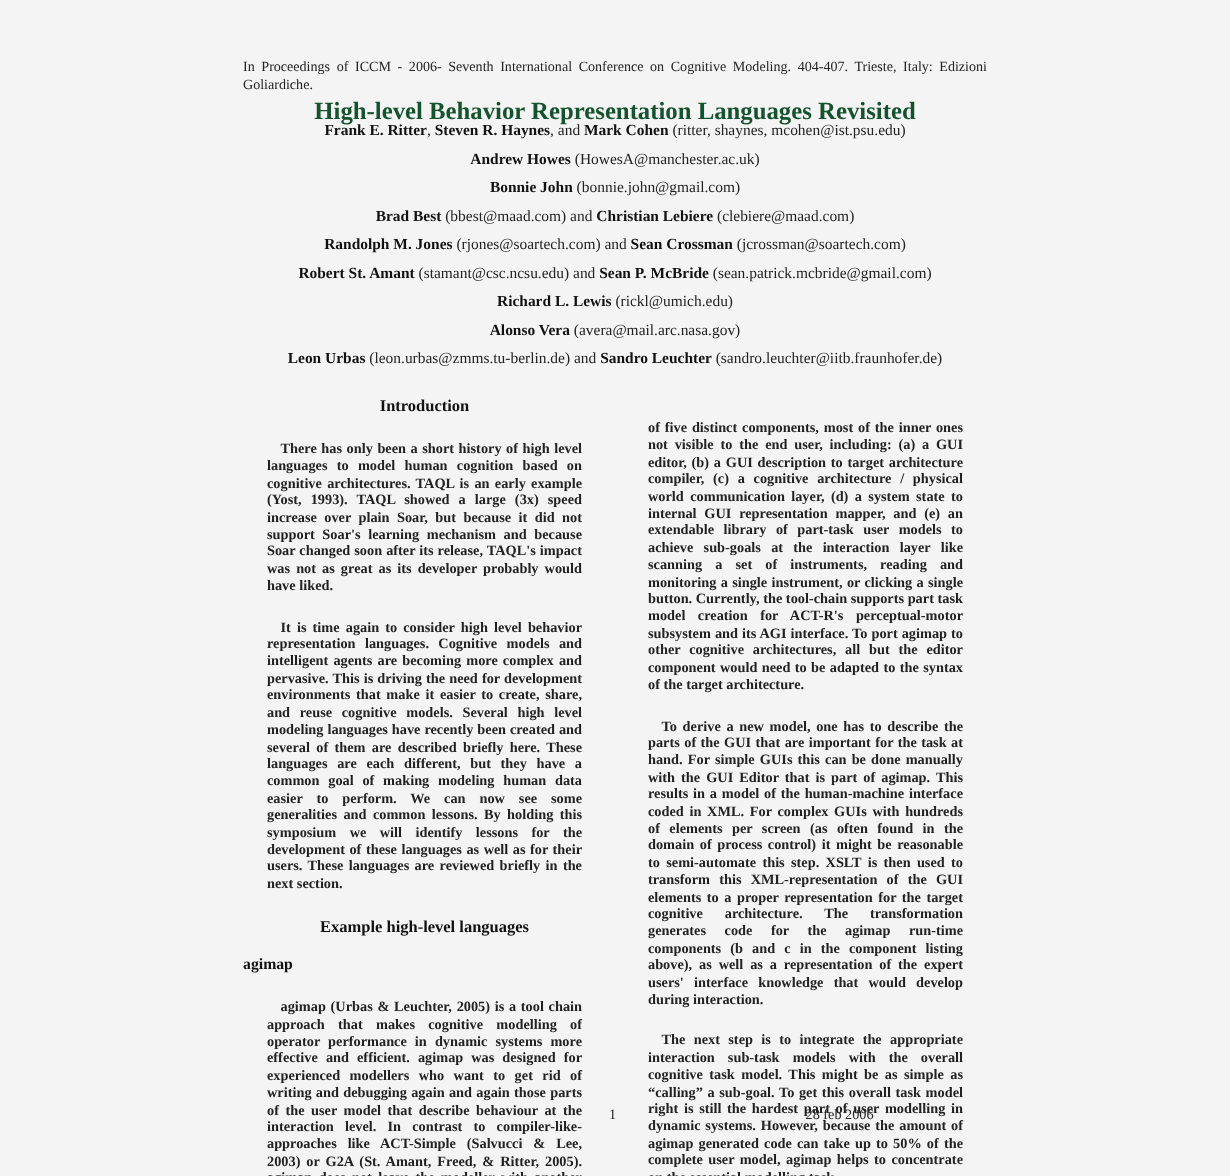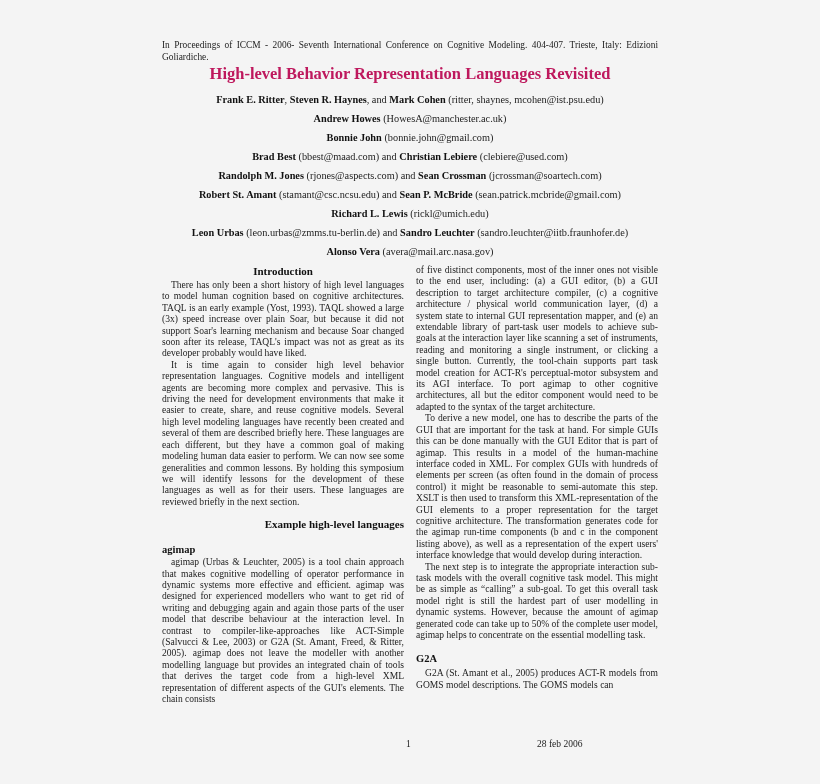--- a/index.html
+++ b/index.html
@@ -36,26 +36,26 @@
     }
     .title {
       position: absolute;
       left: 160px;
       top: 64px;
       width: 500px;
       text-align: center;
       font-weight: bold;
       font-size: 16.5px;
       line-height: 20px;
-      color: #be185d;
+      color: #14532d;
     }
     .authors {
       position: absolute;
       left: 160px;
-      top: 90px;
+      top: 78px;
       width: 500px;
       text-align: center;
       font-size: 10.3px;
       line-height: 19px;
       color: #222;
     }
     .authors .line {
       display: block;
       white-space: nowrap;
     }
@@ -67,37 +67,37 @@
       position: absolute;
       top: 264px;
       width: 242px;
       font-size: 9.55px;
       line-height: 11.4px;
       color: #222;
     }
     .col.left { left: 162px; }
     .col.right { left: 416px; }
     .col p {
-      margin: 0;
+      margin: 16px;
       text-indent: 9px;
       text-align: justify;
+      font-weight: bold;
     }
     .col p.noindent { text-indent: 0; }
     .sec-title {
       text-align: center;
       font-weight: bold;
       font-size: 11px;
       line-height: 14px;
       margin: 0 0 1px 0;
       color: #111;
       font-family: Liberation Serif, serif;
     }
     .sec-title.mid {
       margin: 10px 0 12px 0;
-      text-align: right;
     }
     .subsec-title {
       font-weight: bold;
       font-size: 10.5px;
       line-height: 13px;
       margin: 12px 0 0 0;
       color: #111;
     }
     .subsec-title.g2a {
       margin-top: 12px;
@@ -133,50 +133,50 @@
     </span>
     <span class="line">
       <b>Bonnie John</b>
       <span>(bonnie.john@gmail.com)</span>
     </span>
     <span class="line">
       <b>Brad Best</b>
       <span>(bbest@maad.com)</span>
       <span>and</span>
       <b>Christian Lebiere</b>
-      <span>(clebiere@used.com)</span>
+      <span>(clebiere@maad.com)</span>
     </span>
     <span class="line">
       <b>Randolph M. Jones</b>
-      <span>(rjones@aspects.com)</span>
+      <span>(rjones@soartech.com)</span>
       <span>and</span>
       <b>Sean Crossman</b>
       <span>(jcrossman@soartech.com)</span>
     </span>
     <span class="line">
       <b>Robert St. Amant</b>
       <span>(stamant@csc.ncsu.edu)</span>
       <span>and</span>
       <b>Sean P. McBride</b>
       <span>(sean.patrick.mcbride@gmail.com)</span>
     </span>
     <span class="line">
       <b>Richard L. Lewis</b>
       <span>(rickl@umich.edu)</span>
     </span>
     <span class="line">
+      <b>Alonso Vera</b>
+      <span>(avera@mail.arc.nasa.gov)</span>
+    </span>
+    <span class="line">
       <b>Leon Urbas</b>
       <span>(leon.urbas@zmms.tu-berlin.de)</span>
       <span>and</span>
       <b>Sandro Leuchter</b>
       <span>(sandro.leuchter@iitb.fraunhofer.de)</span>
-    </span>
-    <span class="line">
-      <b>Alonso Vera</b>
-      <span>(avera@mail.arc.nasa.gov)</span>
     </span>
   </div>
 
   <div class="col left">
     <div class="sec-title">Introduction</div>
     <p>There has only been a short history of high level languages to model human cognition based on cognitive architectures.  TAQL is an early example (Yost, 1993). TAQL showed a large (3x) speed increase over plain Soar, but because it did not support Soar's learning mechanism and because Soar changed soon after its release, TAQL's impact was not as great as its developer probably would have liked.</p>
     <p>It is time again to consider high level behavior representation languages. Cognitive models and intelligent agents are becoming more complex and pervasive.  This is driving the need for development environments that make it easier to create, share, and reuse cognitive models. Several high level modeling languages have recently been created and several of them are described briefly here. These languages are each different, but they have a common goal of making modeling human data easier to perform.  We can now see some generalities and common lessons.  By holding this symposium we will identify lessons for the development of these languages as well as for their users.  These languages are reviewed briefly in the next section.</p>
     <div class="sec-title mid">Example high-level languages</div>
     <div class="subsec-title">agimap</div>
     <p>agimap (Urbas &amp; Leuchter, 2005) is a tool chain approach that makes cognitive modelling of operator performance in dynamic systems more effective and efficient.  agimap was designed for experienced modellers who want to get rid of writing and debugging again and again those parts of the user model that describe behaviour at the interaction level.  In contrast to compiler-like-approaches like ACT-Simple (Salvucci &amp; Lee, 2003) or G2A (St. Amant, Freed, &amp; Ritter, 2005).  agimap does not leave the modeller with another modelling language but provides an integrated chain of tools that derives the target code from a high-level XML representation of different aspects of the GUI's elements. The chain consists</p>

